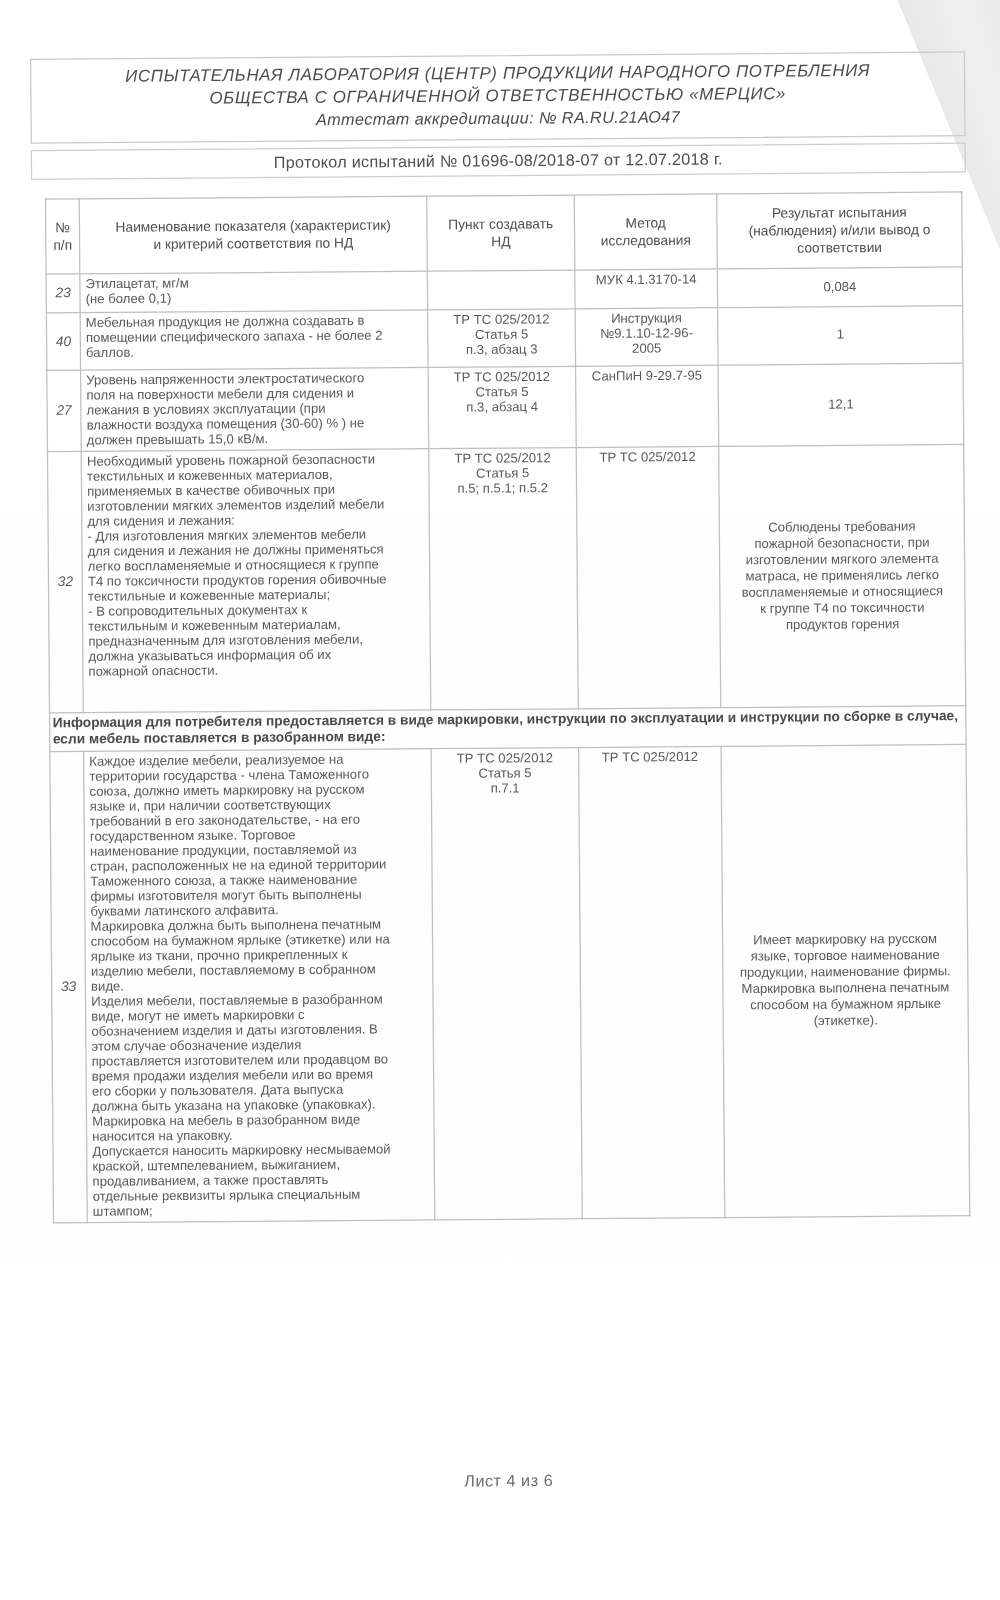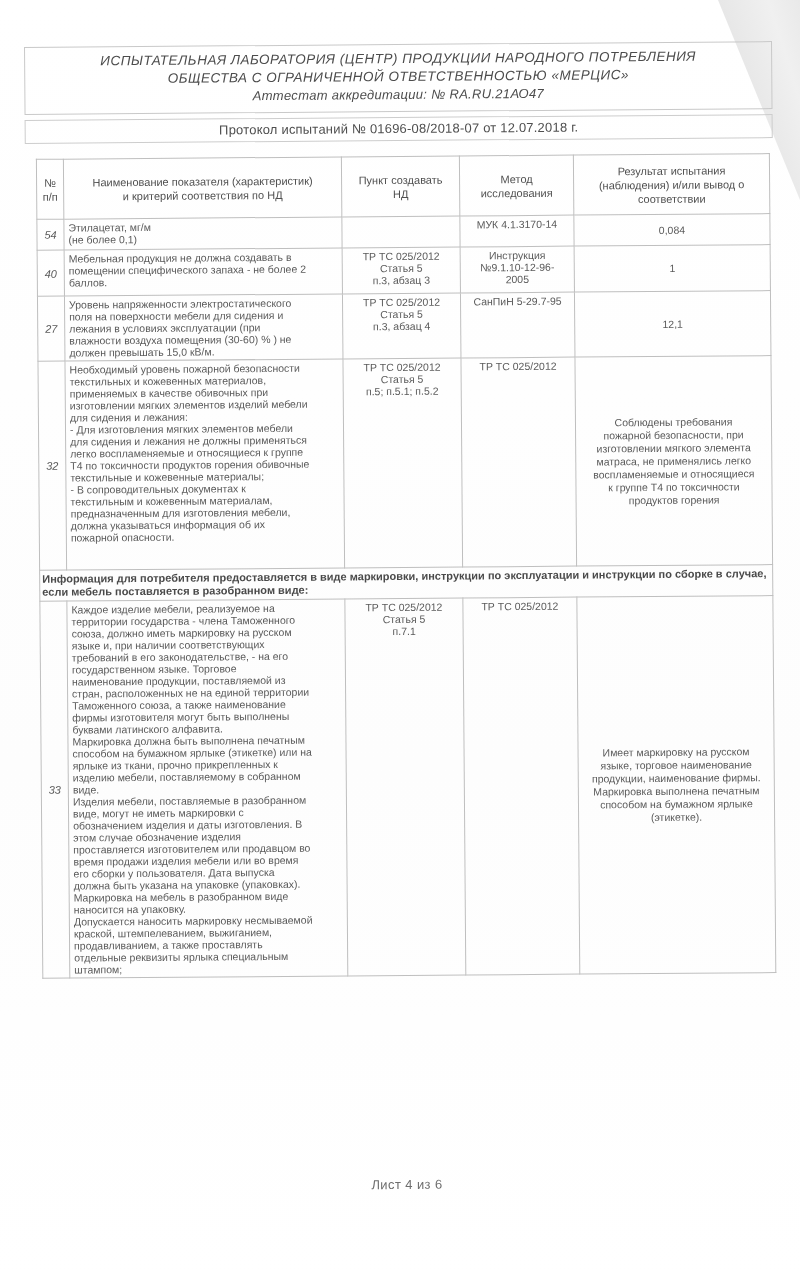--- a/index.html
+++ b/index.html
@@ -98,21 +98,21 @@
 НД</th>
           <th>Метод
 исследования</th>
           <th>Результат испытания
 (наблюдения) и/или вывод о
 соответствии</th>
         </tr>
       </thead>
       <tbody>
         <tr class="r29">
-          <td class="c-num">54</td>
+          <td class="c-num">23</td>
           <td class="c-name">Этилацетат, мг/м
 (не более 0,1)</td>
           <td class="c-clause"></td>
           <td class="c-method">МУК 4.1.3170-14</td>
           <td class="c-result">0,084</td>
         </tr>
         <tr class="r30">
           <td class="c-num">40</td>
           <td class="c-name">Мебельная продукция не должна создавать в
 помещении специфического запаха - не более 2
@@ -128,21 +128,21 @@
         <tr class="r31">
           <td class="c-num">27</td>
           <td class="c-name">Уровень напряженности электростатического
 поля на поверхности мебели для сидения и
 лежания в условиях эксплуатации (при
 влажности воздуха помещения (30-60) % ) не
 должен превышать 15,0 кВ/м.</td>
           <td class="c-clause">ТР ТС 025/2012
 Статья 5
 п.3, абзац 4</td>
-          <td class="c-method">СанПиН 5-29.7-95</td>
+          <td class="c-method">СанПиН 9-29.7-95</td>
           <td class="c-result">12,1</td>
         </tr>
         <tr class="r32">
           <td class="c-num">32</td>
           <td class="c-name">Необходимый уровень пожарной безопасности
 текстильных и кожевенных материалов,
 применяемых в качестве обивочных при
 изготовлении мягких элементов изделий мебели
 для сидения и лежания:
 - Для изготовления мягких элементов мебели

